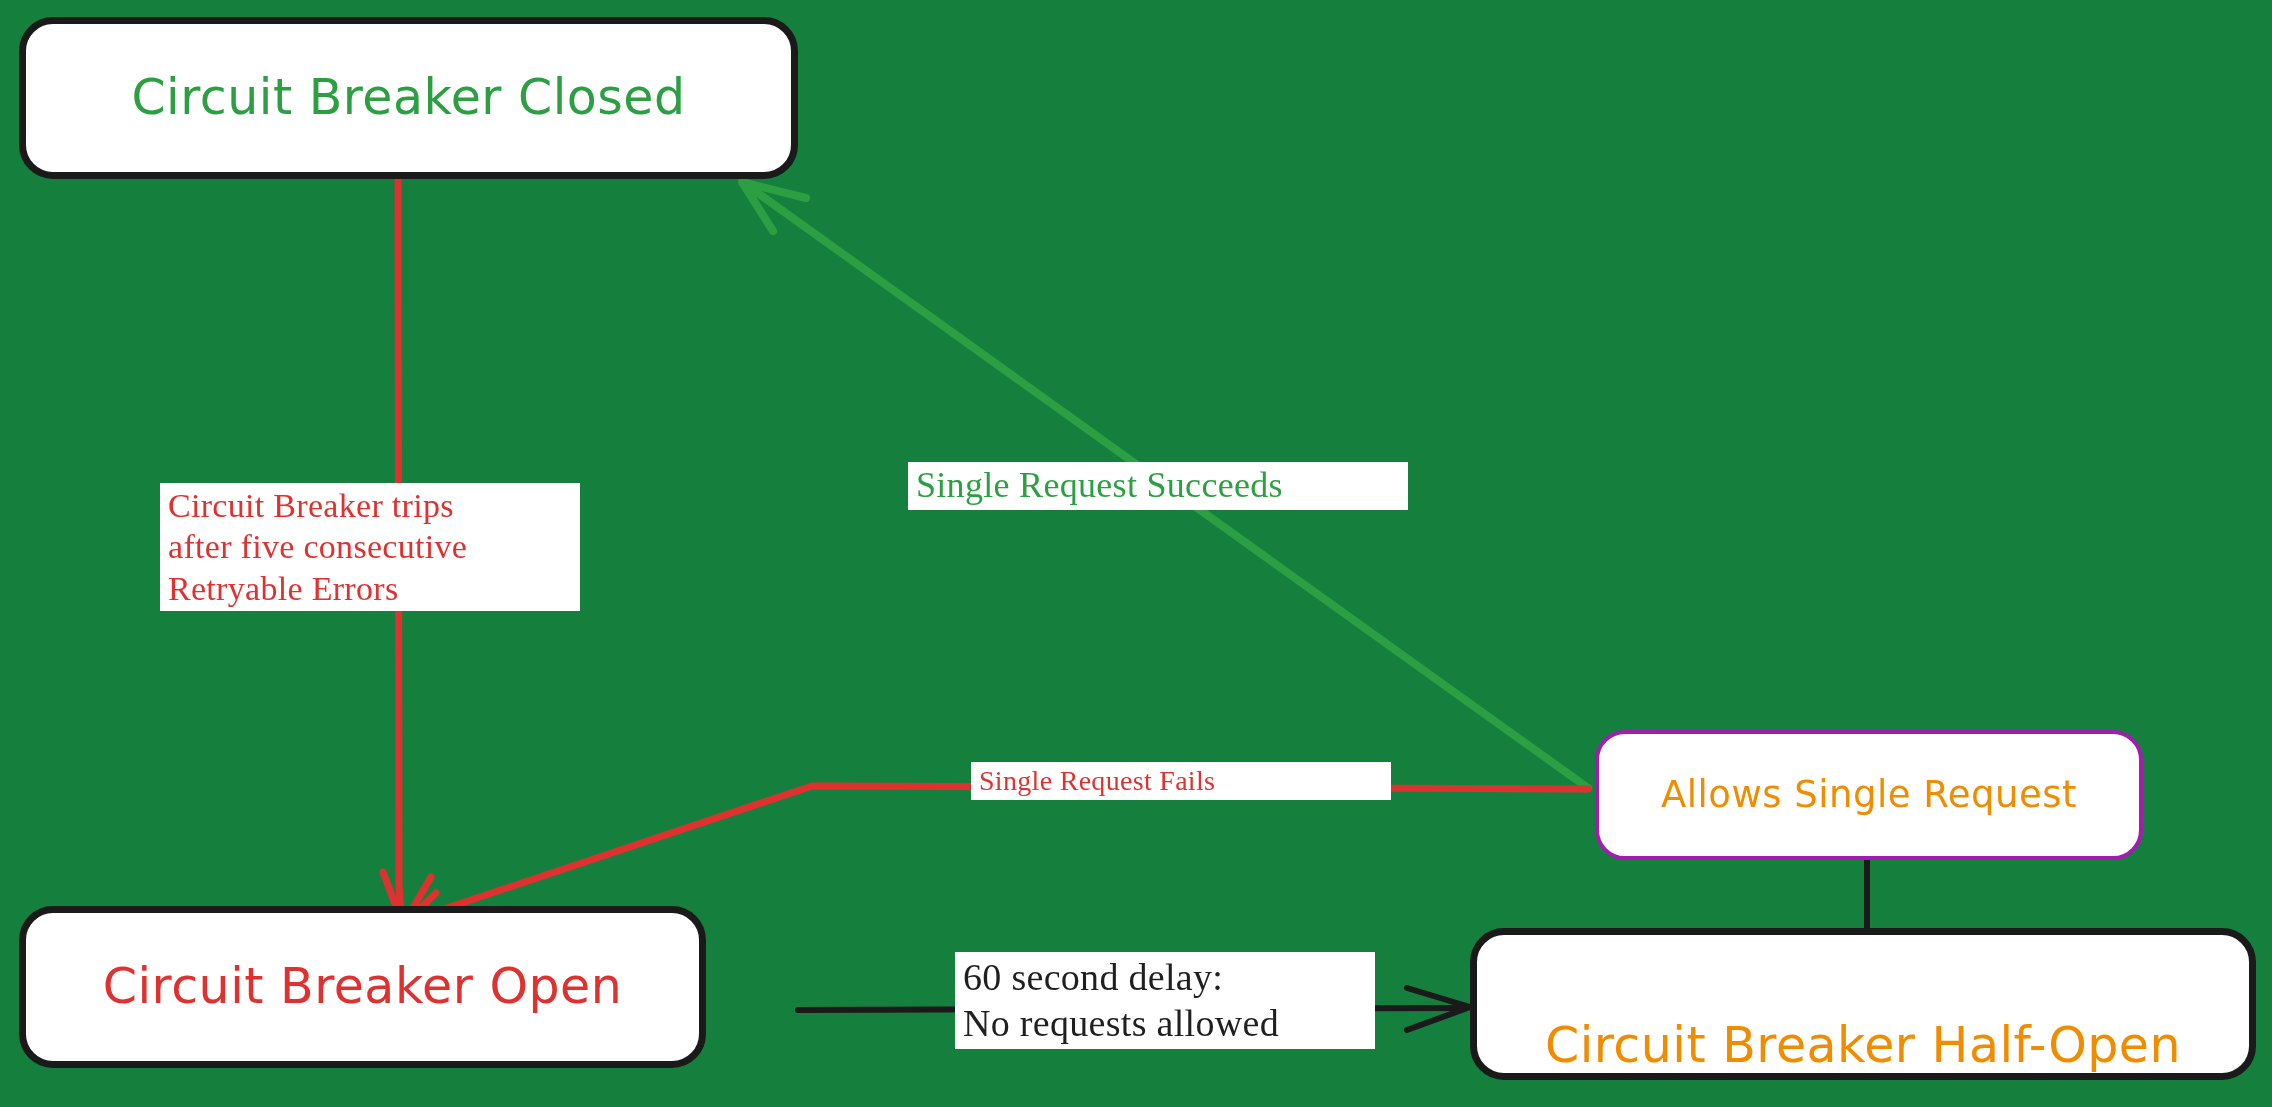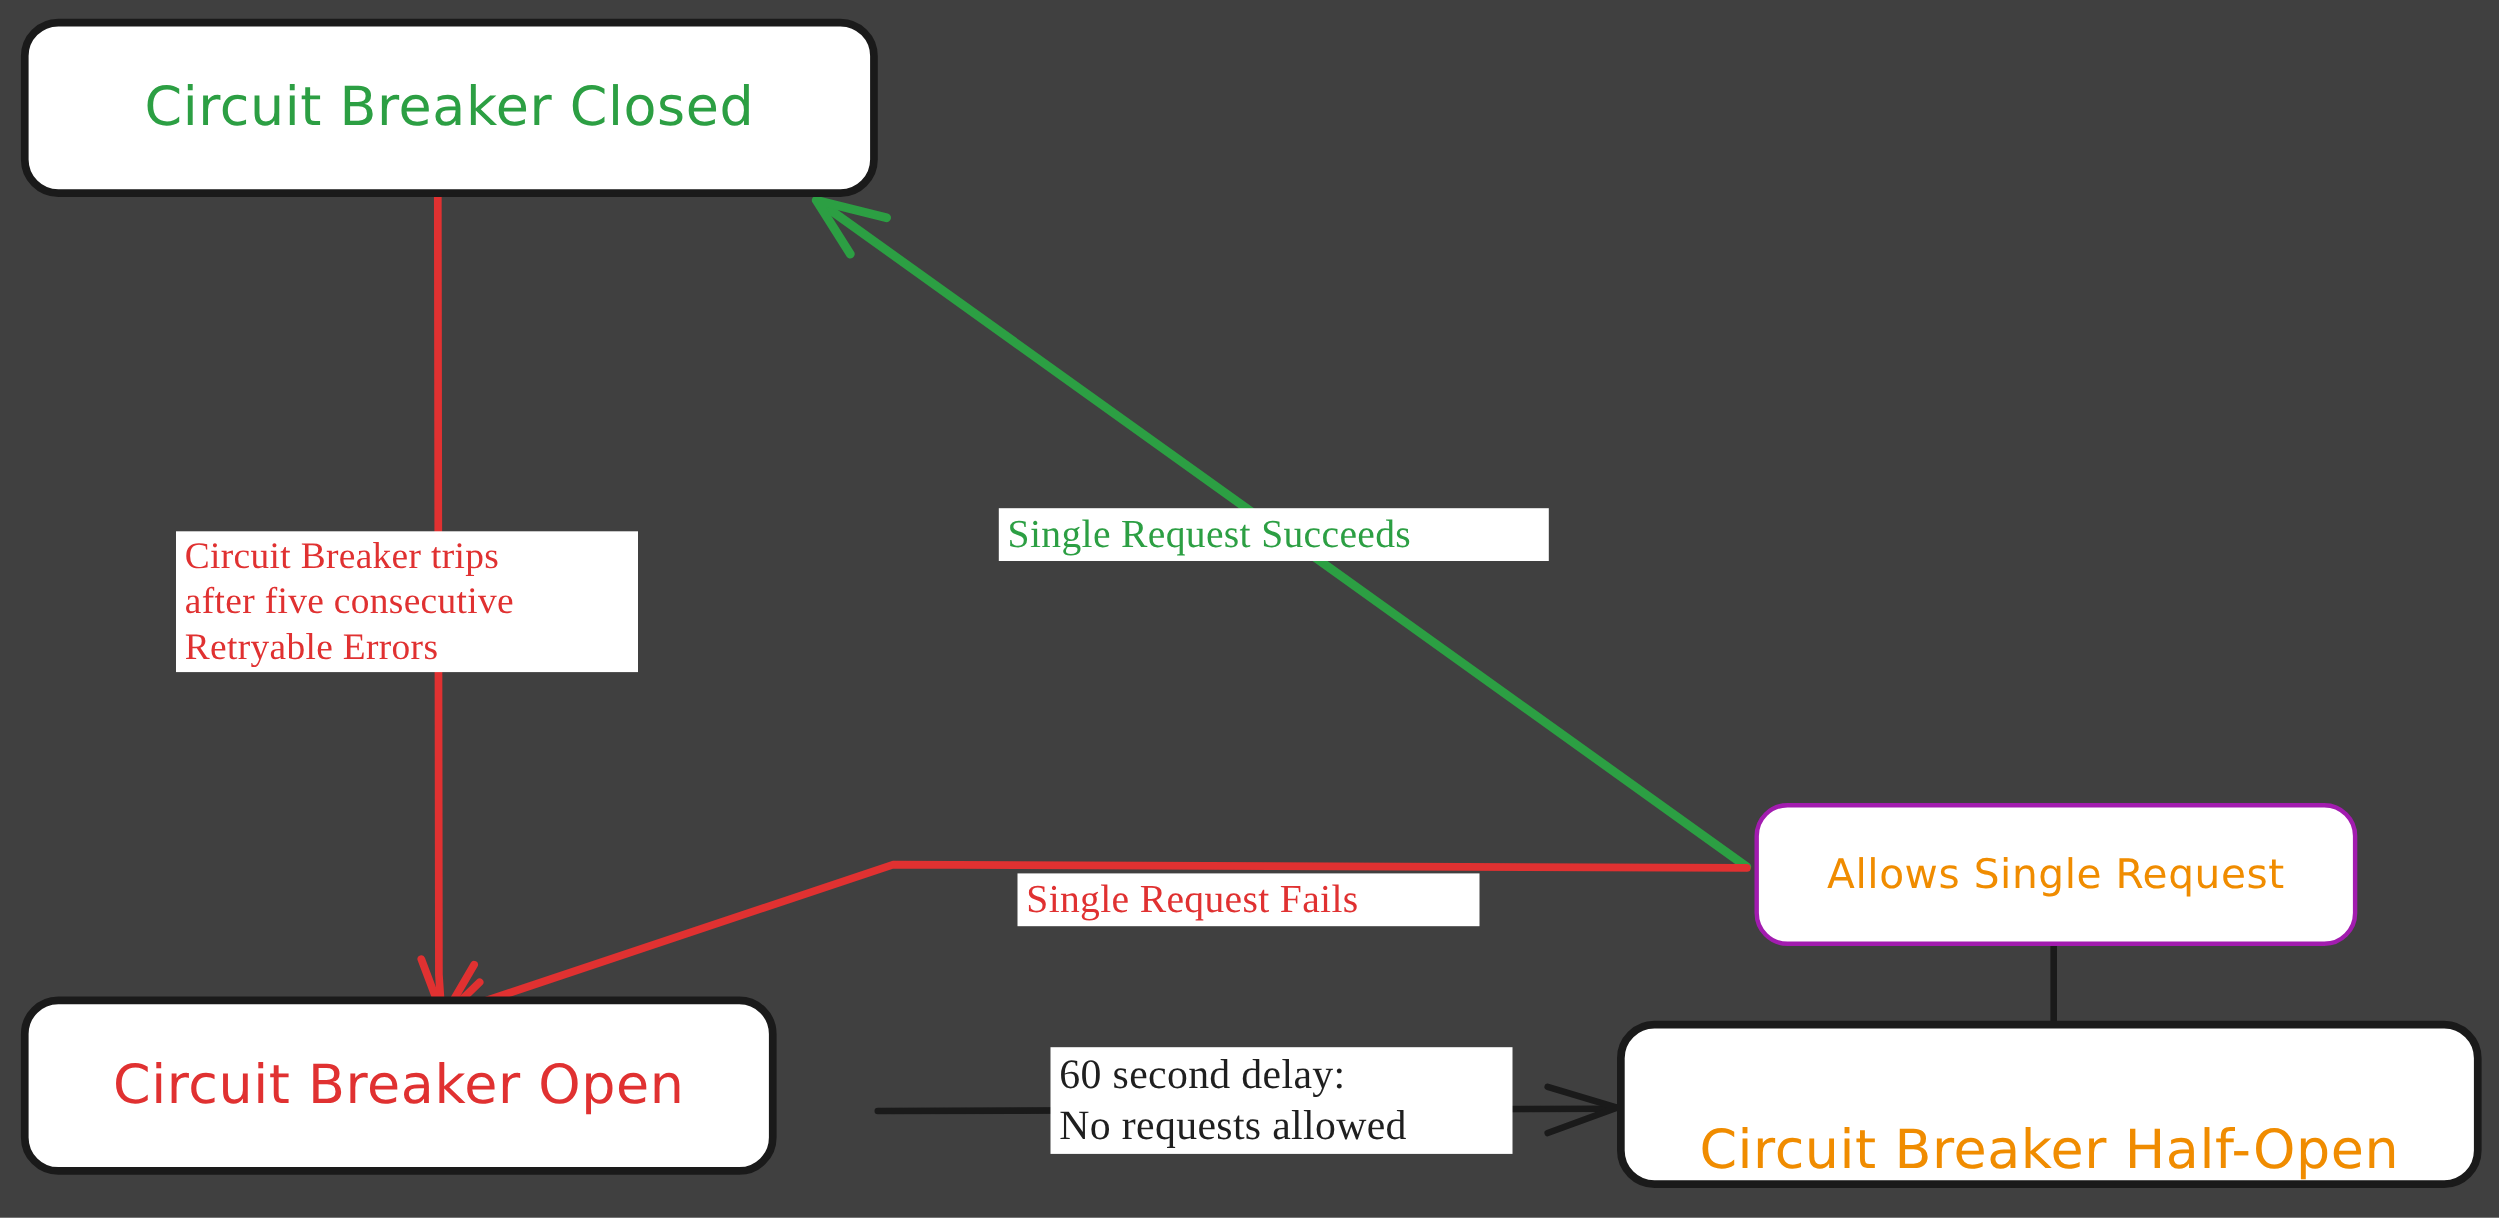--- a/index.html
+++ b/index.html
@@ -10,21 +10,21 @@
   body {
     width: 2272px;
     height: 1107px;
     overflow: hidden;
     font-family: "DejaVu Sans", sans-serif;
   }
   #diagram-root {
     position: relative;
     width: 2272px;
     height: 1107px;
-    background: #404040;
+    background: #15803d;
   }
   #edge-layer {
     position: absolute;
     top: 0;
     left: 0;
     width: 2272px;
     height: 1107px;
   }
   .node {
     position: absolute;
@@ -79,22 +79,22 @@
   }
   #edge-label-trips {
     left: 160px; top: 483px; width: 420px;
     font-size: 34px; color: #e03131;
   }
   #edge-label-succeeds {
     left: 908px; top: 462px; width: 500px;
     font-size: 36px; color: #2c9f43;
   }
   #edge-label-fails {
-    left: 925px; top: 762px; width: 420px;
-    font-size: 36px; color: #e03131; margin-top: 32px;
+    left: 971px; top: 762px; width: 420px;
+    font-size: 28px; color: #e03131;
   }
   #edge-label-delay {
     left: 955px; top: 952px; width: 420px;
     font-size: 38px; color: #1f1f1f;
   }
 </style>
 </head>
 <body>
 
 <div id="diagram-root">

